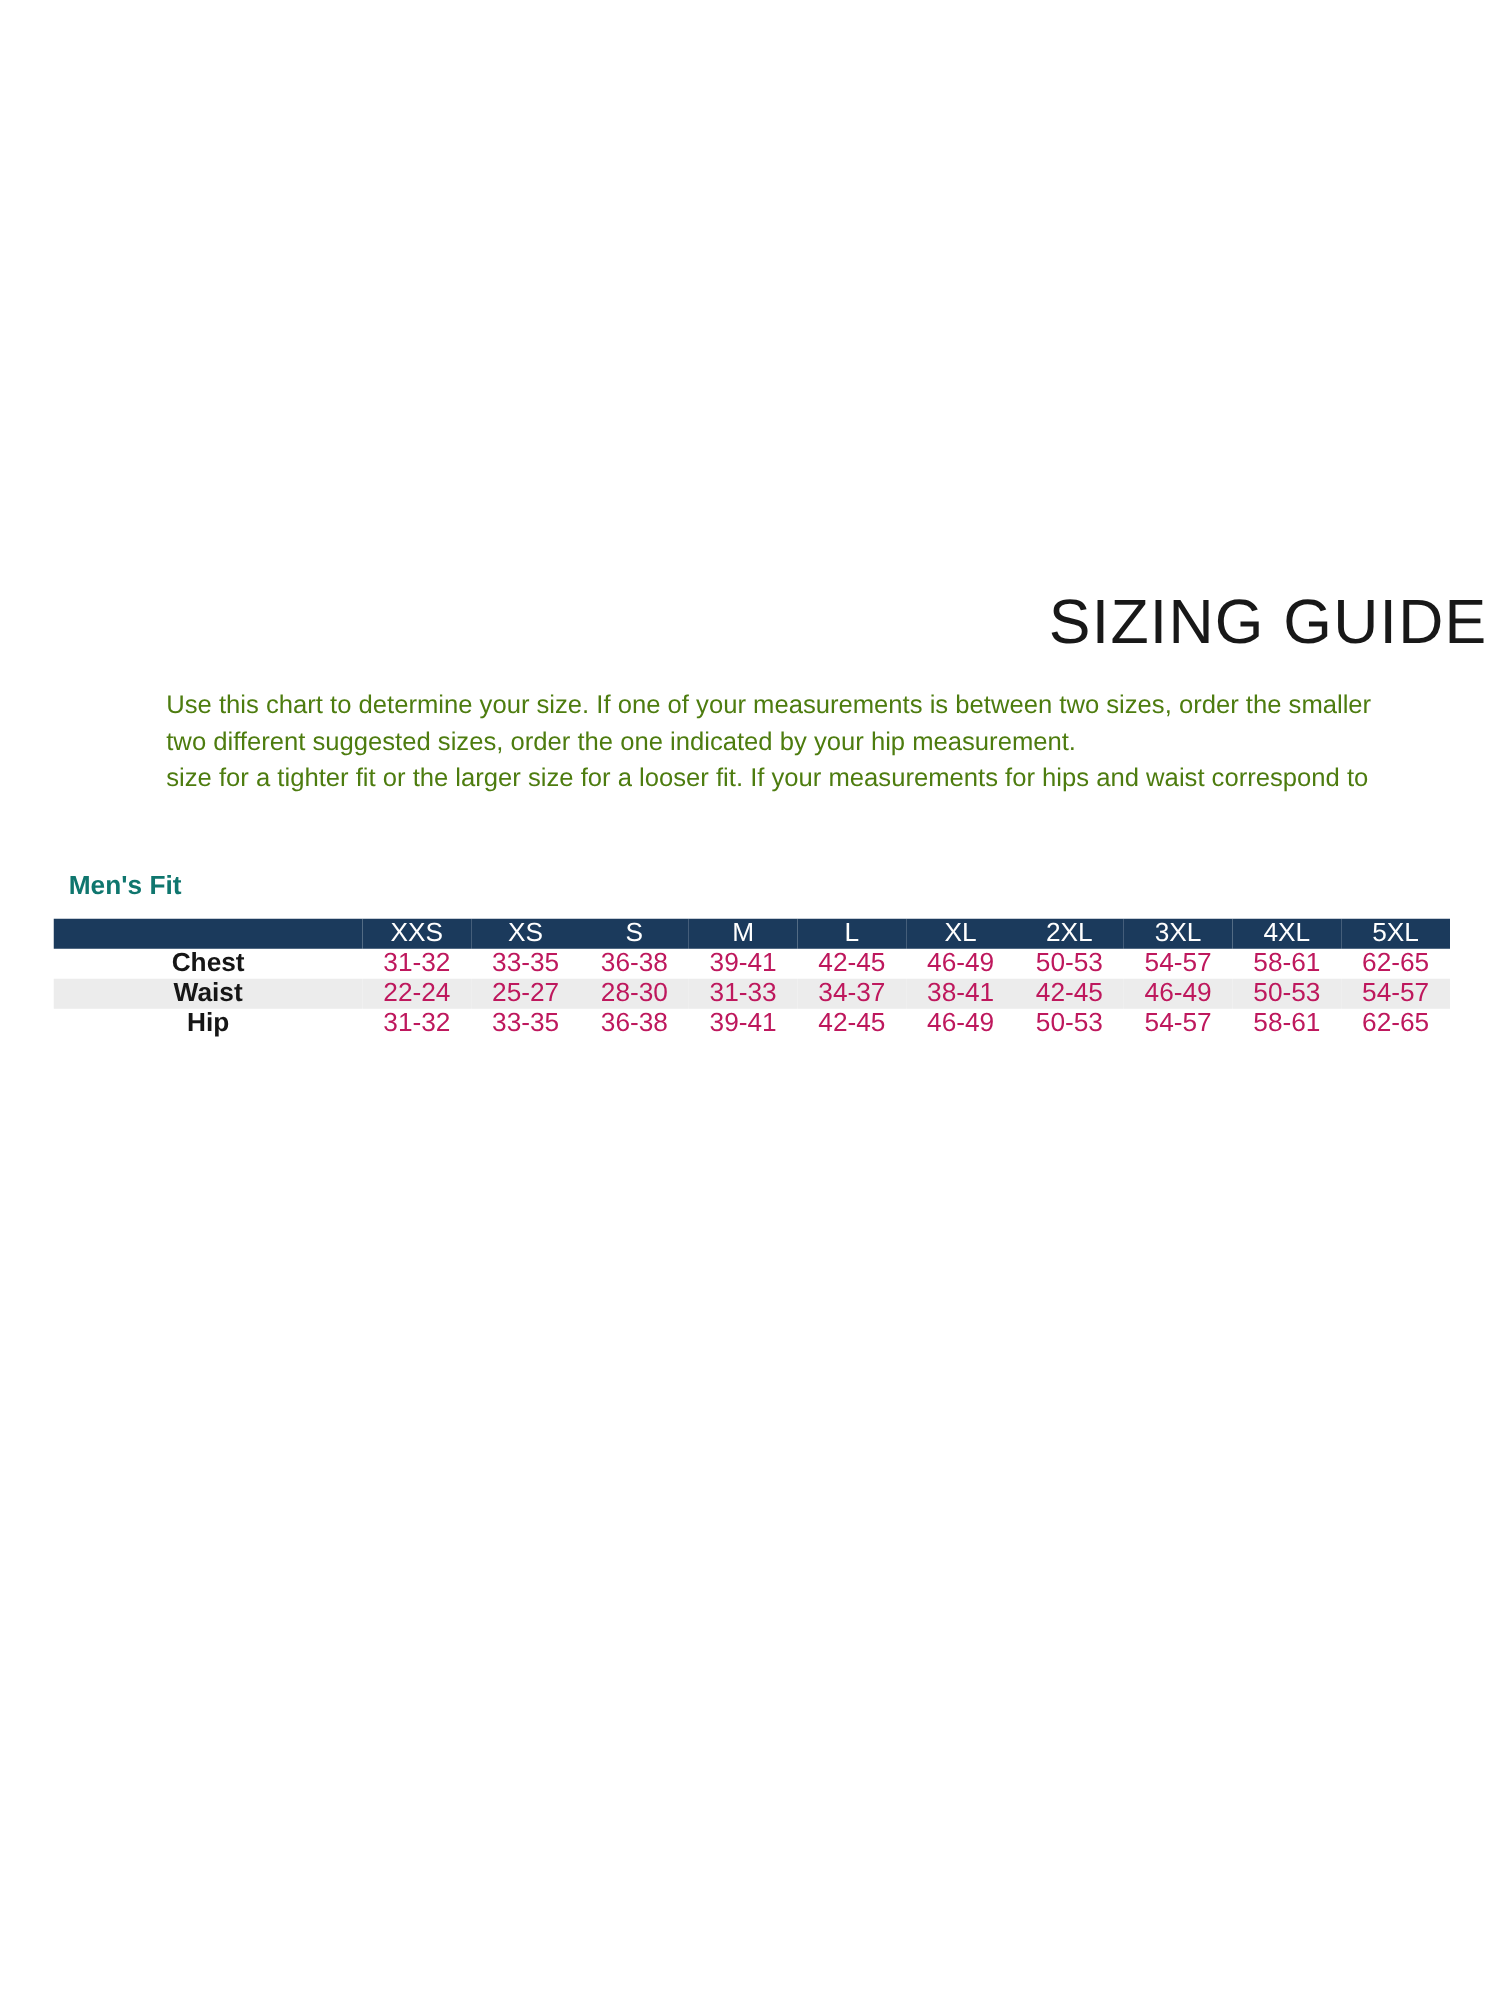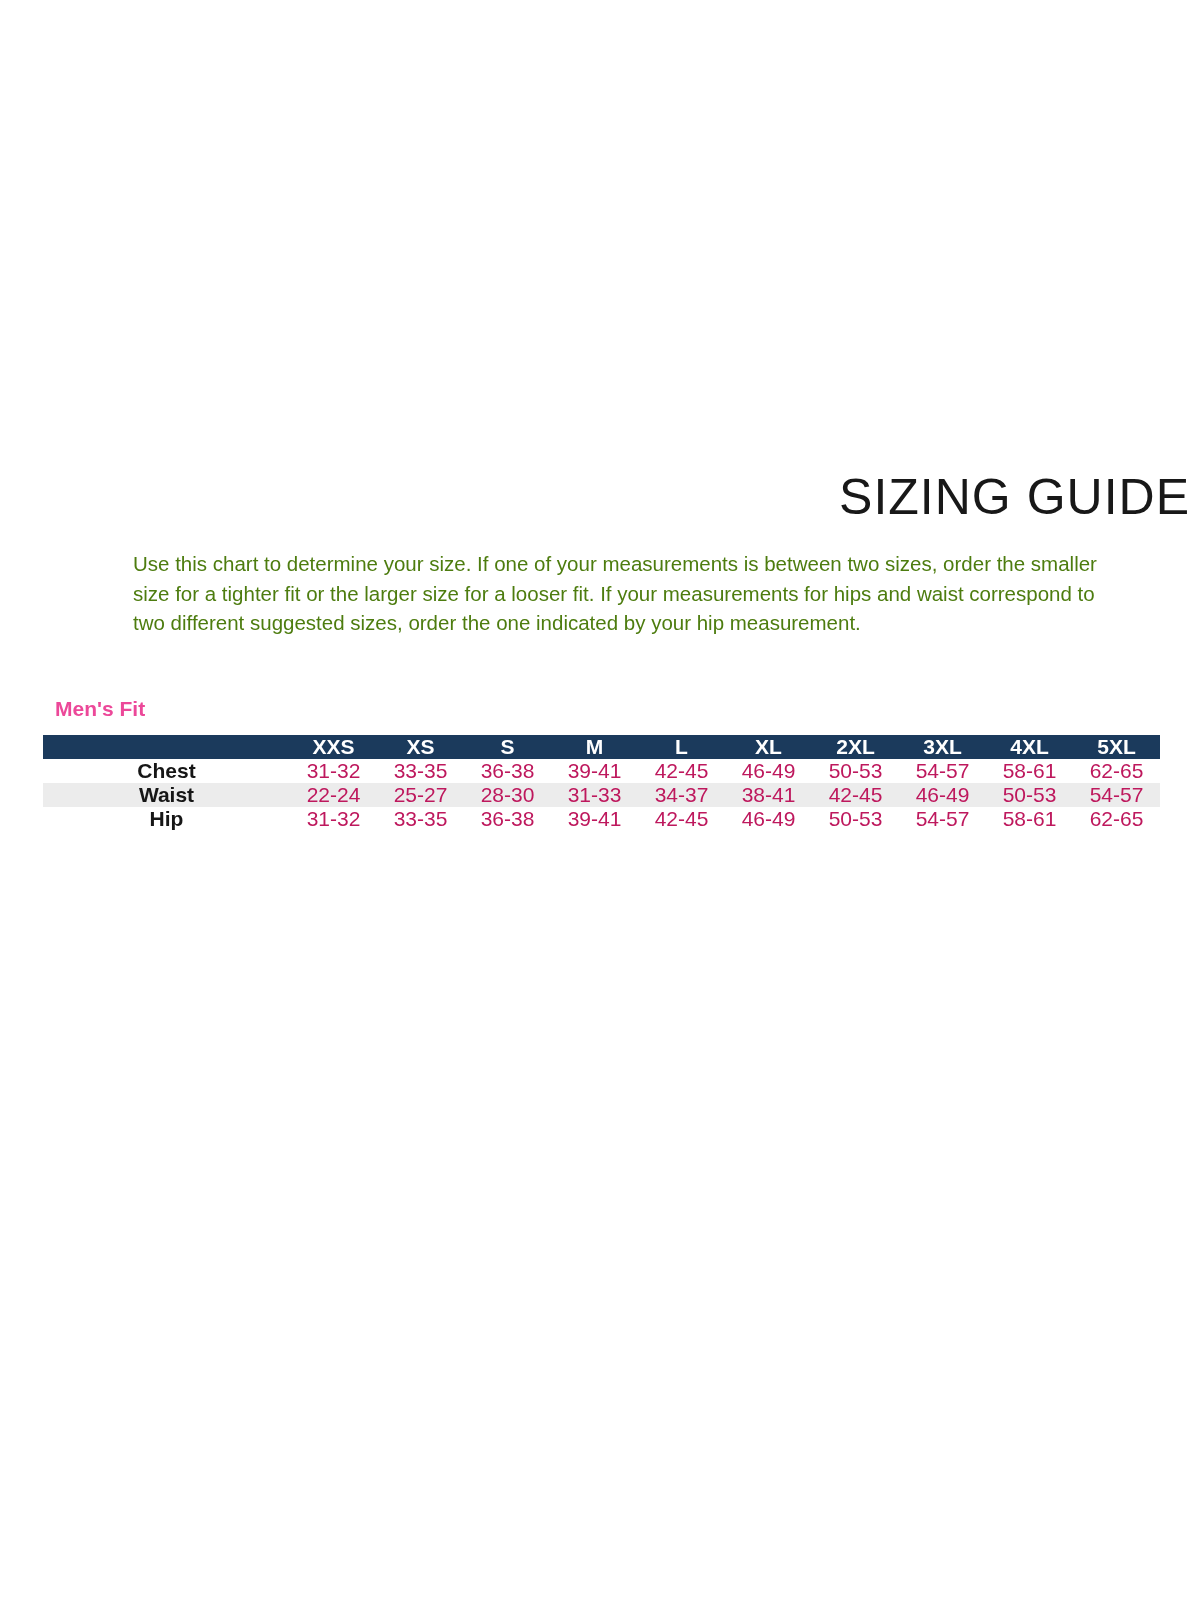--- a/index.html
+++ b/index.html
@@ -53,36 +53,36 @@
   .intro .line {
     display: block;
     white-space: nowrap;
   }
   .section-label {
     position: absolute;
     left: 55px;
     top: 697px;
     font-size: 21px;
     font-weight: 700;
-    color: #ec4899;
+    color: #0f766e;
   }
   .size-table {
     position: absolute;
     left: 43px;
     top: 735px;
     width: 1117px;
     border-collapse: collapse;
     table-layout: fixed;
     font-size: 21px;
     text-align: center;
   }
   .size-table thead th {
     background: var(--header-bg);
     color: var(--header-text);
-    font-weight: 700;
+    font-weight: 400;
     height: 21px;
     padding: 0;
     vertical-align: middle;
   }
   .size-table tbody tr { height: 24px; }
   .size-table tbody tr.striped { background: var(--stripe-bg); }
   .size-table tbody th {
     font-weight: 700;
     padding: 0;
     vertical-align: middle;
@@ -96,22 +96,22 @@
 </style>
 </head>
 <body>
 
 <div class="page">
 
   <h1 class="title">SIZING GUIDE</h1>
 
   <p class="intro">
     <span class="line">Use this chart to determine your size. If one of your measurements is between two sizes, order the smaller</span>
+    <span class="line">two different suggested sizes, order the one indicated by your hip measurement.</span>
     <span class="line">size for a tighter fit or the larger size for a looser fit. If your measurements for hips and waist correspond to</span>
-    <span class="line">two different suggested sizes, order the one indicated by your hip measurement.</span>
   </p>
 
   <div class="section-label">Men's Fit</div>
 
   <table class="size-table">
     <colgroup id="size-table-cols">
         <col style="width: 247px;">
         <col style="width: 87px;">
         <col style="width: 87px;">
         <col style="width: 87px;">

